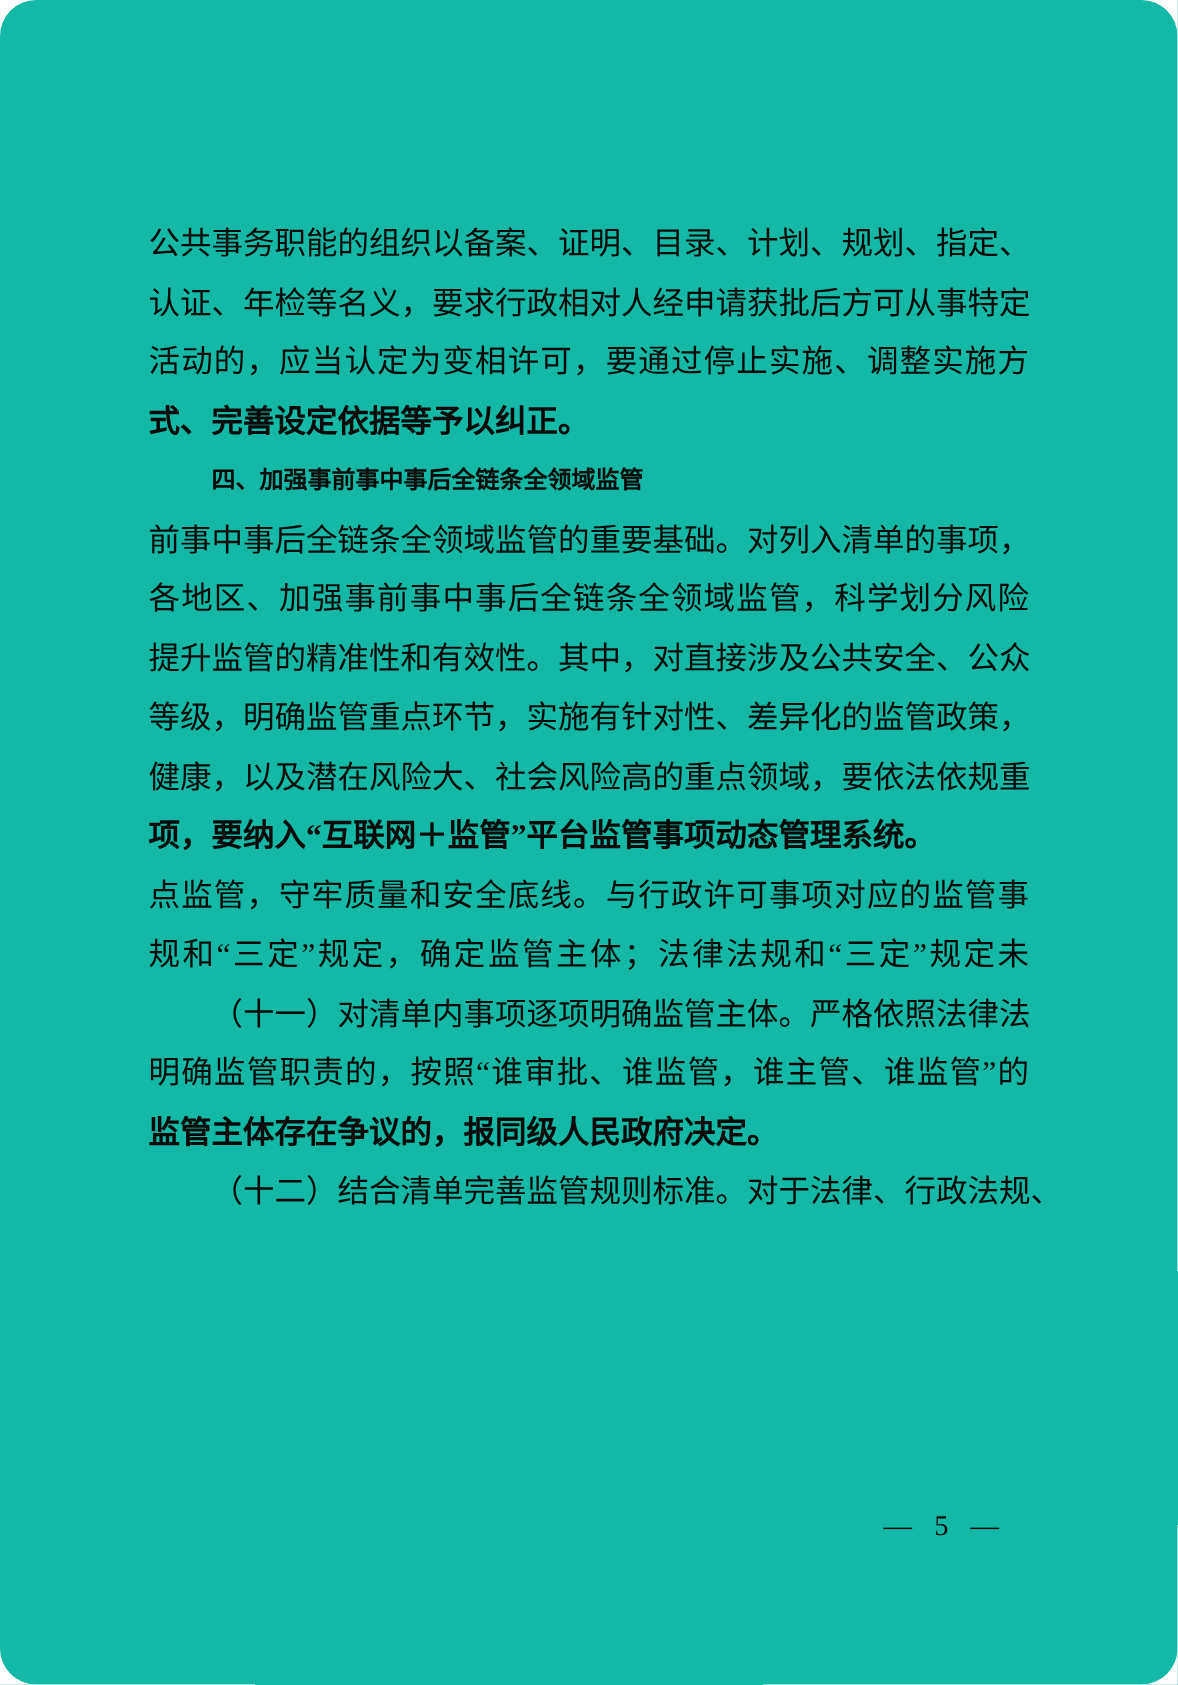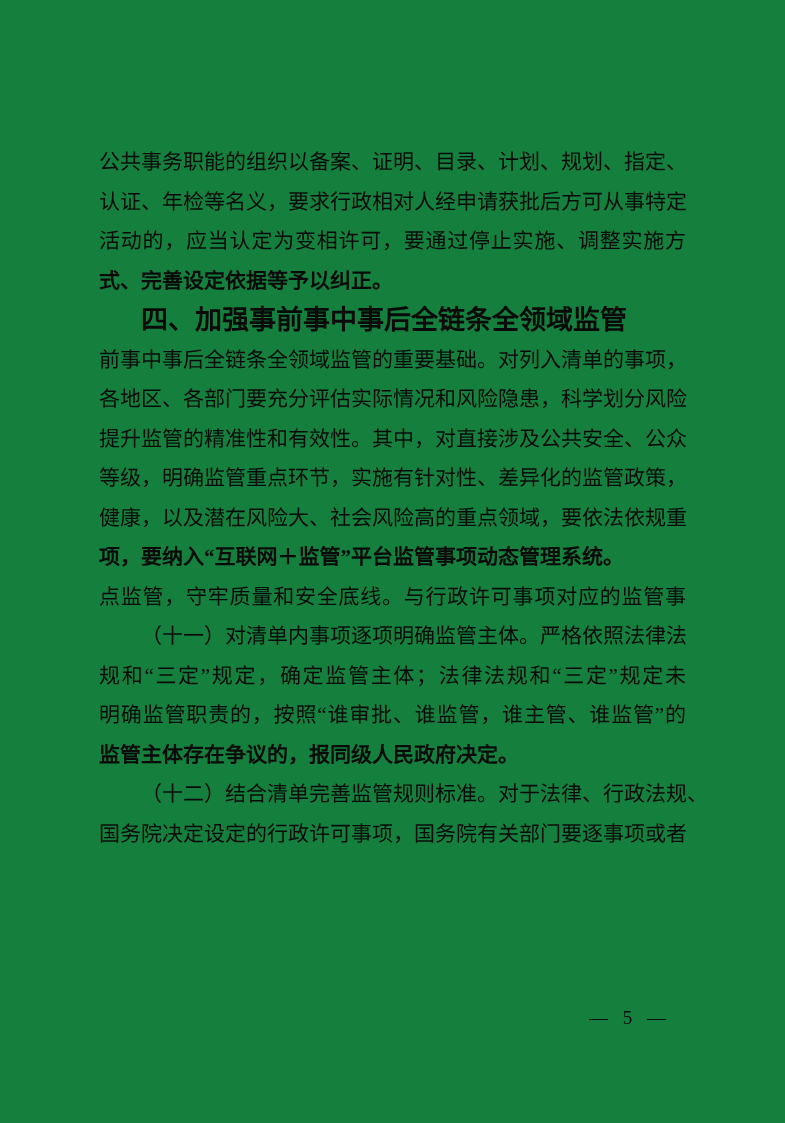--- a/index.html
+++ b/index.html
@@ -4,24 +4,25 @@
 <style>
   html, body {
     margin: 0;
     padding: 0;
     background: #ffffff;
   }
   .page {
     position: relative;
     width: 785px;
     height: 1123px;
-    background: #15803d;
+    background: #14b8a6;
     overflow: hidden;
     font-family: "Liberation Serif", "DejaVu Serif", serif;
     color: #0a0a0a;
+    border-radius: 24px;
   }
   .text-block {
     position: absolute;
     left: 99px;
     top: 143px;
     width: 587px;
   }
   .line {
     font-size: 21px;
     line-height: 39.5px;
@@ -36,21 +37,21 @@
     text-align-last: left;
     font-weight: bold;
     -moz-text-align-last: left;
   }
   .line.indent {
     padding-left: 42px;
   }
   .line.heading-line {
     font-family: "Liberation Sans", "DejaVu Sans", sans-serif;
     font-weight: bold;
-    font-size: 27px;
+    font-size: 16px;
     text-align-last: left;
     -moz-text-align-last: left;
   }
   .page-number {
     position: absolute;
     left: 575px;
     top: 1003px;
     width: 110px;
     height: 30px;
     font-size: 19px;
@@ -67,31 +68,30 @@
   <div class="text-block">
 
     <div class="line">公共事务职能的组织以备案、证明、目录、计划、规划、指定、</div>
     <div class="line">认证、年检等名义，要求行政相对人经申请获批后方可从事特定</div>
     <div class="line">活动的，应当认定为变相许可，要通过停止实施、调整实施方</div>
     <div class="line para-end">式、完善设定依据等予以纠正。</div>
 
     <div class="line heading-line indent">四、加强事前事中事后全链条全领域监管</div>
 
     <div class="line">前事中事后全链条全领域监管的重要基础。对列入清单的事项，</div>
-    <div class="line">各地区、各部门要充分评估实际情况和风险隐患，科学划分风险</div>
+    <div class="line">各地区、加强事前事中事后全链条全领域监管，科学划分风险</div>
     <div class="line">提升监管的精准性和有效性。其中，对直接涉及公共安全、公众</div>
     <div class="line">等级，明确监管重点环节，实施有针对性、差异化的监管政策，</div>
     <div class="line">健康，以及潜在风险大、社会风险高的重点领域，要依法依规重</div>
     <div class="line para-end">项，要纳入“互联网＋监管”平台监管事项动态管理系统。</div>
     <div class="line">点监管，守牢质量和安全底线。与行政许可事项对应的监管事</div>
 
+    <div class="line">规和“三定”规定，确定监管主体；法律法规和“三定”规定未</div>
     <div class="line indent">（十一）对清单内事项逐项明确监管主体。严格依照法律法</div>
-    <div class="line">规和“三定”规定，确定监管主体；法律法规和“三定”规定未</div>
     <div class="line">明确监管职责的，按照“谁审批、谁监管，谁主管、谁监管”的</div>
     <div class="line para-end">监管主体存在争议的，报同级人民政府决定。</div>
 
     <div class="line indent">（十二）结合清单完善监管规则标准。对于法律、行政法规、</div>
-    <div class="line">国务院决定设定的行政许可事项，国务院有关部门要逐事项或者</div>
 
   </div>
 
   <div class="page-number">— 5 —</div>
 </div>
 
 </body></html>

